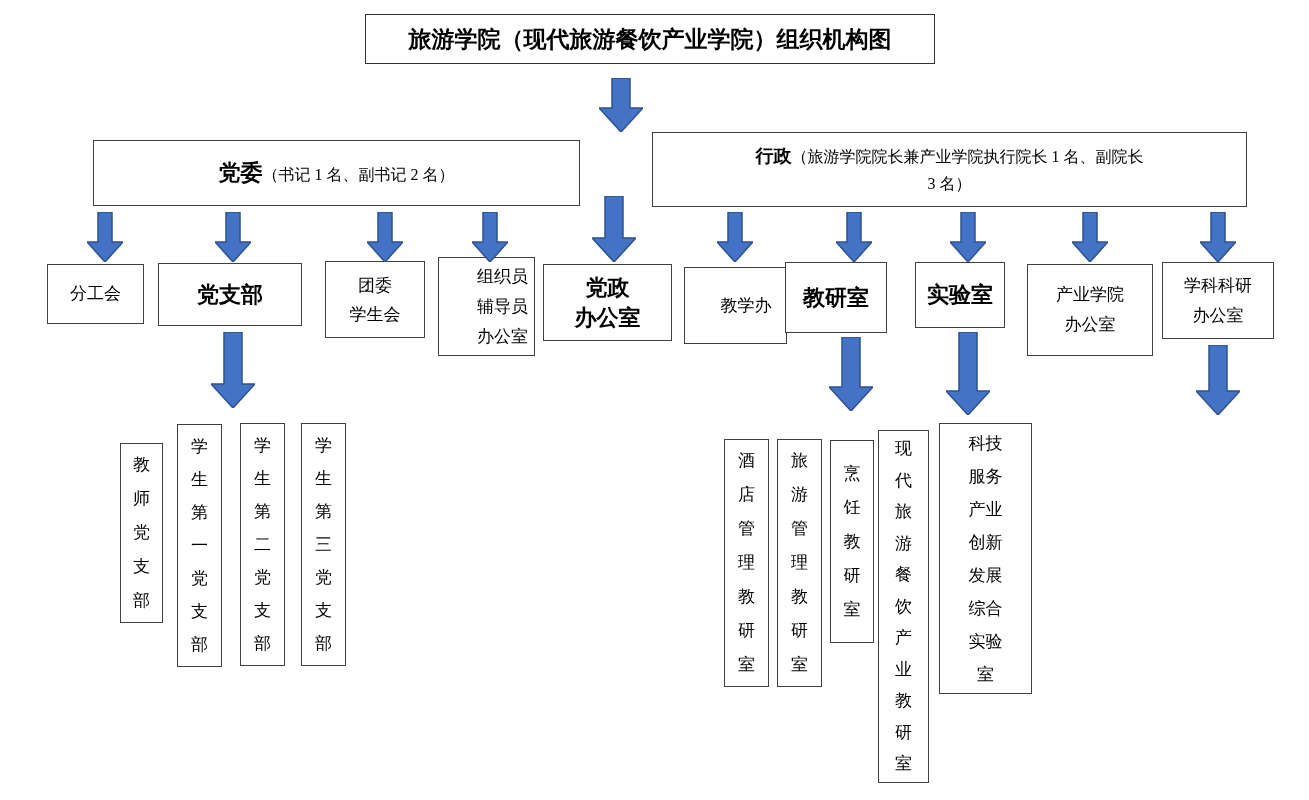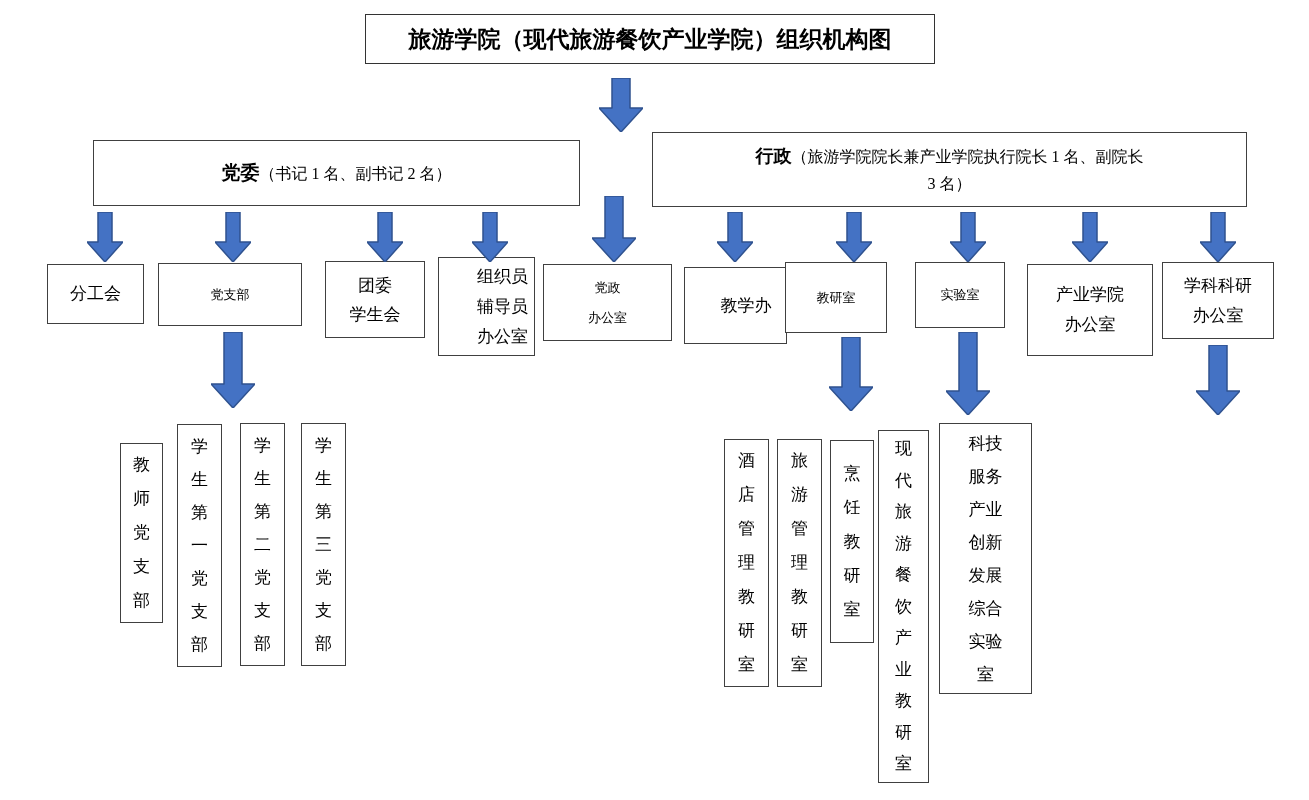--- a/index.html
+++ b/index.html
@@ -24,26 +24,26 @@
   }
   .ar{position:absolute;}
   .ar polygon{fill:#4472C4;stroke:#2F528F;stroke-width:1.5;stroke-linejoin:round;}
 
   
   .b-title{left:365px;top:14px;width:570px;height:50px;font-size:23px;font-weight:bold;border-color:#333;}
 
   
   .b-party{left:93px;top:140px;width:487px;height:66px;font-size:16px;}
   .b-admin{left:652px;top:132px;width:595px;height:75px;font-size:16px;line-height:27px;}
-  .hd{font-weight:bold;font-size:19px;}
+  .hd{font-weight:bold;font-size:22px;}
   .b-admin .hd{font-size:18px;}
 
   
   .l2{font-size:17px;line-height:30px;}
-  .bold{font-weight:normal;font-size:13px;}
+  .bold{font-weight:bold;font-size:22px;}
   .b-union{left:47px;top:264px;width:97px;height:60px;}
   .b-pbranch{left:158px;top:263px;width:144px;height:63px;}
   .b-league{left:325px;top:261px;width:100px;height:77px;line-height:29px;}
   .b-organizer{left:438px;top:257px;width:97px;height:99px;padding-left:32px;}
   .b-pao{left:543px;top:264px;width:129px;height:77px;}
   .b-teachoff{left:684px;top:267px;width:103px;height:77px;padding-left:21px;}
   .b-tro{left:785px;top:262px;width:102px;height:71px;}
   .b-lab{left:915px;top:262px;width:90px;height:66px;}
   .b-indoff{left:1027px;top:264px;width:126px;height:92px;}
   .b-disoff{left:1162px;top:262px;width:112px;height:77px;}

